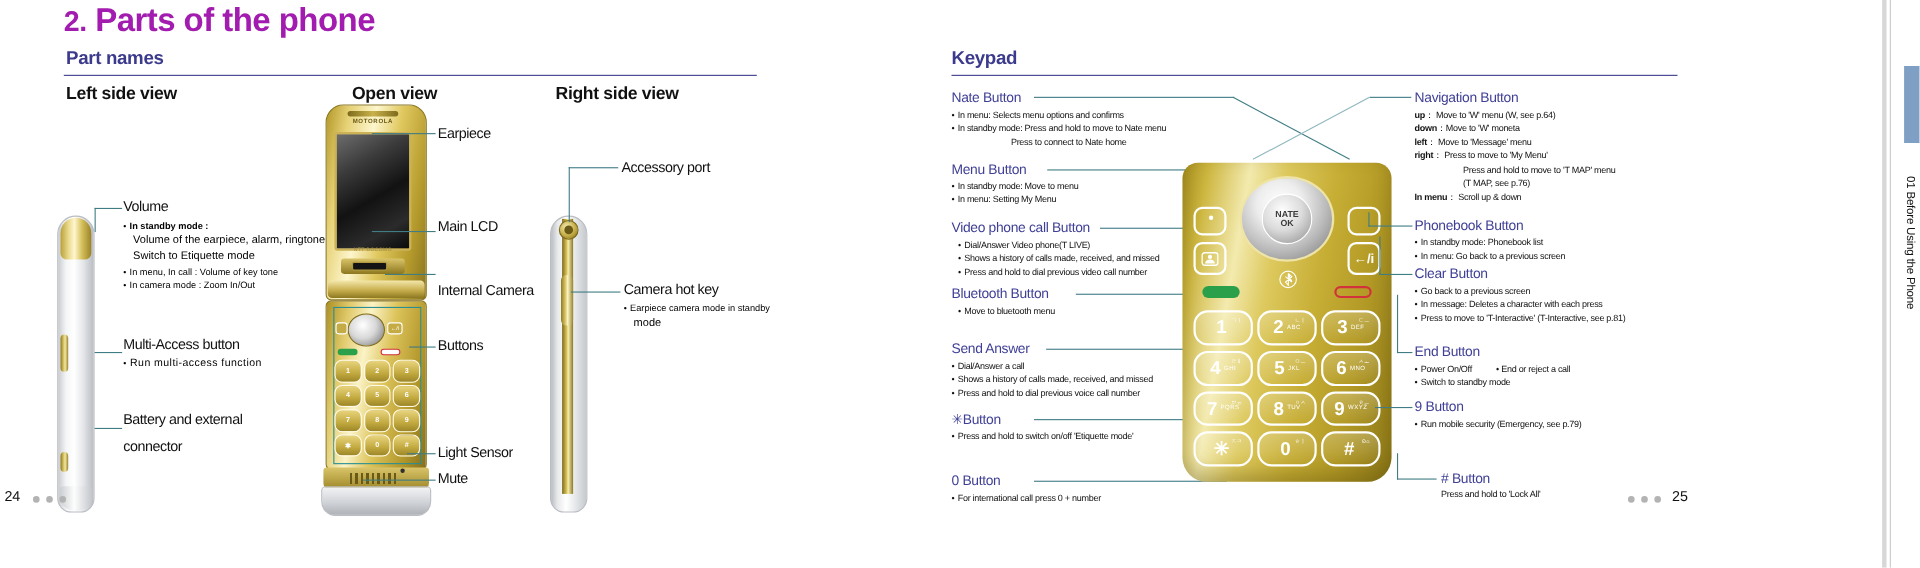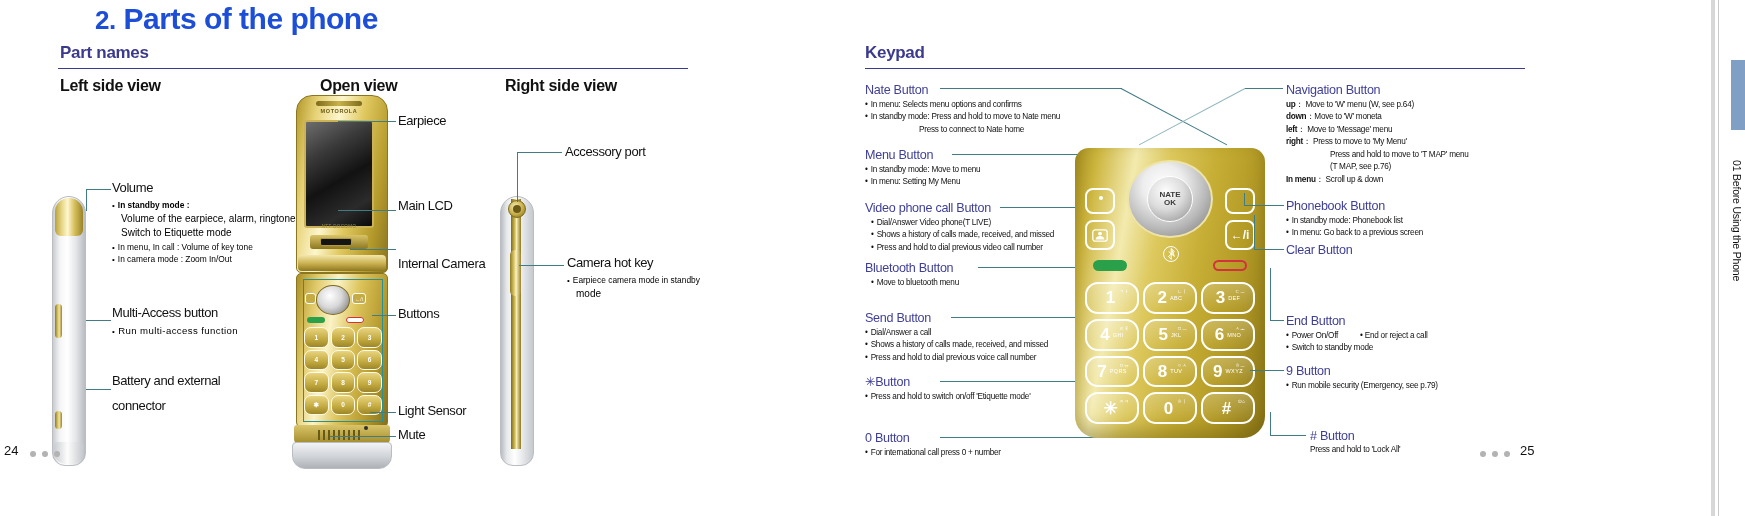--- a/index.html
+++ b/index.html
@@ -10,23 +10,22 @@
     overflow: hidden;
     position: relative;
   }
   .spread { position: relative; width: 1745px; height: 516px; }
 
   
   .page-left { position: absolute; left: 0; top: 0; width: 830px; height: 516px; }
 
   .chapter-title {
     position: absolute; left: 58px; top: 2px;
-    font-size: 30px; font-weight: bold; color: #1d4ed8; letter-spacing: -0.5px;
+    font-size: 30px; font-weight: bold; color: #a21caf; letter-spacing: -0.5px;
     white-space: nowrap;
-    margin-left: 37px;
   }
   .chapter-num { font-size: 26px; font-weight: bold; }
 
   .section-head {
     position: absolute; font-size: 17px; font-weight: bold;
     color: #3b3a8c; letter-spacing: -0.3px;
   }
   .section-rule {
     position: absolute; height: 1px; background: #3b3a8c;
   }
@@ -522,21 +521,21 @@
 
     <div class="kp-callout" style="left:35px; top:258px;">
       <span class="kp-title">Bluetooth  Button</span>
       <div class="kp-lines">
         <span class="kp-line b" style="padding-left:6px;">Move to bluetooth menu</span>
       </div>
     </div>
     <div class="kp-leader h" style="left:148px; top:267px; width:190px;"></div>
 
     <div class="kp-callout" style="left:35px; top:308px;">
-      <span class="kp-title">Send Button</span>
+      <span class="kp-title">Send Answer</span>
       <div class="kp-lines">
         <span class="kp-line b">Dial/Answer a call</span>
         <span class="kp-line b">Shows a history of calls made, received, and missed</span>
         <span class="kp-line b">Press and hold to dial previous voice call number</span>
       </div>
     </div>
     <div class="kp-leader h" style="left:121px; top:317px; width:220px;"></div>
     <div class="kp-leader v" style="left:340px; top:260px; height:57px;"></div>
 
     <div class="kp-callout" style="left:35px; top:372px;">
@@ -667,20 +666,25 @@
       <div class="kp-lines">
         <span class="kp-line b">In standby mode:  Phonebook list</span>
         <span class="kp-line b">In menu: Go back to a previous screen</span>
       </div>
     </div>
     <div class="kp-leader h" style="left:414px; top:205px; width:40px;"></div>
     <div class="kp-leader v" style="left:414px; top:193px; height:13px;"></div>
 
     <div class="kp-callout" style="left:456px; top:240px;">
       <span class="kp-title">Clear Button</span>
+      <div class="kp-lines">
+        <span class="kp-line b">Go back to a previous screen</span>
+        <span class="kp-line b">In message: Deletes a character with each press</span>
+        <span class="kp-line b">Press to move to 'T-Interactive' (T-Interactive, see p.81)</span>
+      </div>
     </div>
     <div class="kp-leader h" style="left:424px; top:249px; width:30px;"></div>
     <div class="kp-leader v" style="left:424px; top:215px; height:35px;"></div>
 
     <div class="kp-callout" style="left:456px; top:311px;">
       <span class="kp-title">End Button</span>
       <div class="kp-lines">
         <span class="kp-line b"><span>Power On/Off</span><span style="display:inline-block;width:22px;"></span>• <span>End or reject a call</span></span>
         <span class="kp-line b">Switch to standby mode</span>
       </div>

